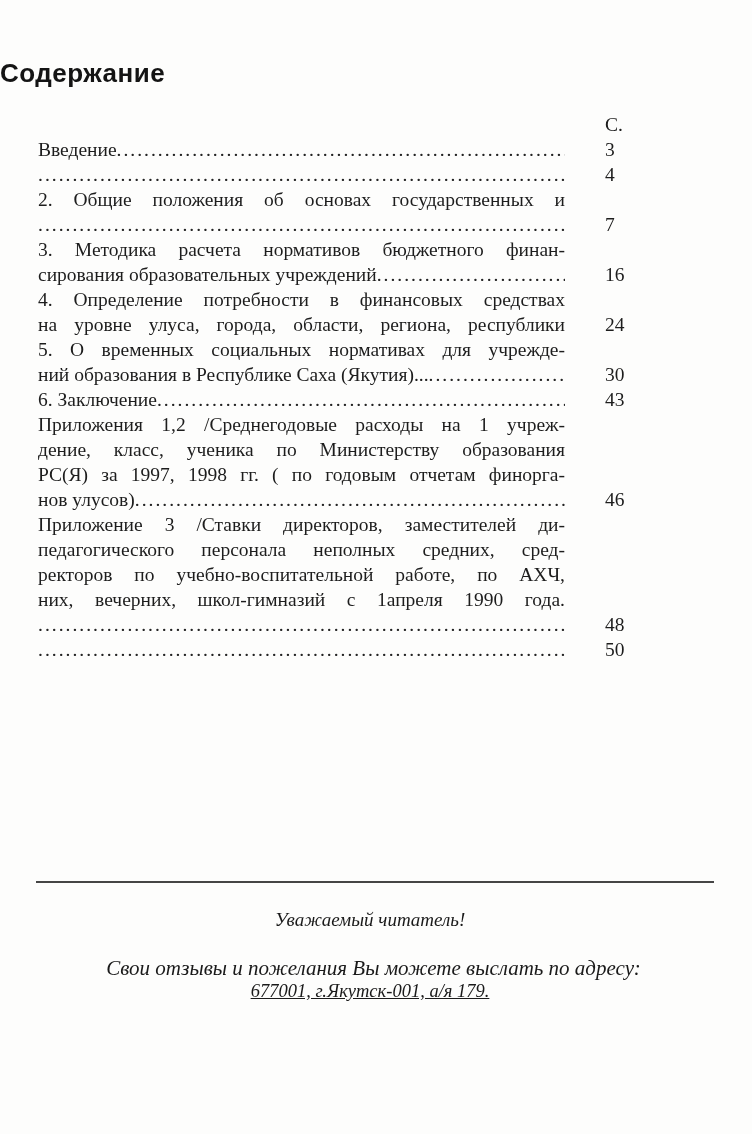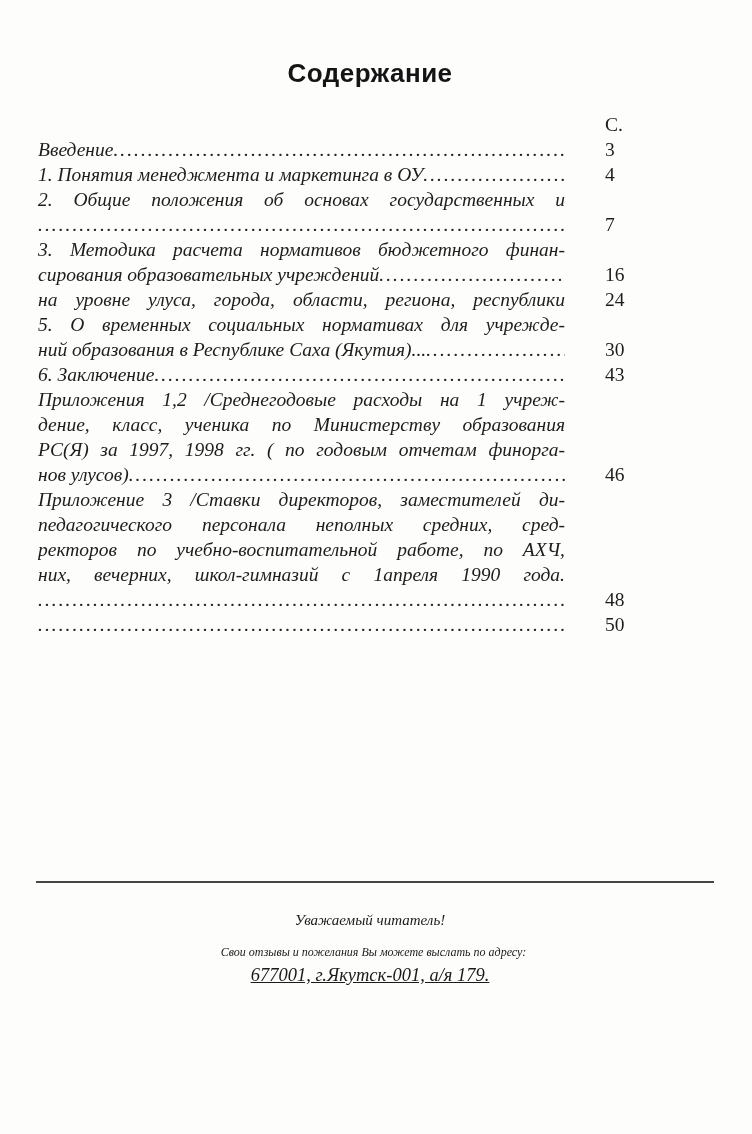--- a/index.html
+++ b/index.html
@@ -11,21 +11,21 @@
     background: #fdfdfc;
     overflow: hidden;
     font-family: "Liberation Serif", serif;
     color: #1d1d1d;
   }
   .title {
     position: absolute;
     top: 58px;
     left: 0;
     width: 740px;
-    text-align: center;
+    text-align: left;
     font-family: "Liberation Sans", sans-serif;
     font-weight: 700;
     font-size: 26px;
     letter-spacing: 0.5px;
     color: #141414;
   }
   .toc {
     position: absolute;
     top: 112px;
     left: 38px;
@@ -37,21 +37,20 @@
     align-items: baseline;
     height: 25px;
     line-height: 25px;
   }
   .toc-content {
     width: 527px;
     display: flex;
     align-items: flex-end;
     overflow: hidden;
     white-space: nowrap;
-    font-style: italic;
   }
   .toc-content.fill {
     display: block;
     white-space: normal;
     text-align: justify;
     text-align-last: justify;
     -moz-text-align-last: justify;
   }
   .dot-leader {
     flex: 1;
@@ -76,26 +75,26 @@
   .footer {
     position: absolute;
     top: 908px;
     left: 0;
     width: 740px;
     text-align: center;
     font-style: italic;
     color: #1a1a1a;
   }
   .salutation {
-    font-size: 15px;
+    font-size: 19px;
     line-height: 24px;
-    margin-bottom: 9px;
+    margin-bottom: 25px;
   }
   .feedback-line {
-    font-size: 12px;
+    font-size: 21px;
     line-height: 23px;
     margin-left: 7px;
   }
   .address-line {
     font-size: 18.5px;
     line-height: 23px;
     text-decoration: underline;
   }
 </style>
 </head>
@@ -113,21 +112,20 @@
     <div id="toc-rows">
         <div class="toc-row">
           <div class="toc-content">
             <span>Введение</span>
             <span class="dot-leader">..............................................................................................................</span>
           </div>
           <div class="page-num">3</div>
         </div>
         <div class="toc-row">
           <div class="toc-content">
-            <span>1. Понятия менеджмента и маркетинга в ОУ</span>
             <span class="dot-leader">..............................................................................................................</span>
           </div>
           <div class="page-num">4</div>
         </div>
         <div class="toc-row">
           <div class="toc-content fill">2. Общие положения об основах государственных и</div>
           <div class="page-num"></div>
         </div>
         <div class="toc-row">
           <div class="toc-content">
@@ -138,20 +136,24 @@
         <div class="toc-row">
           <div class="toc-content fill">3. Методика расчета нормативов бюджетного финан-</div>
           <div class="page-num"></div>
         </div>
         <div class="toc-row">
           <div class="toc-content">
             <span>сирования образовательных учреждений</span>
             <span class="dot-leader">..............................................................................................................</span>
           </div>
           <div class="page-num">16</div>
+        </div>
+        <div class="toc-row">
+          <div class="toc-content fill">4. Определение потребности в финансовых средствах</div>
+          <div class="page-num"></div>
         </div>
         <div class="toc-row">
           <div class="toc-content fill">на уровне улуса, города, области, региона, республики</div>
           <div class="page-num">24</div>
         </div>
         <div class="toc-row">
           <div class="toc-content fill">5. О временных социальных нормативах для учрежде-</div>
           <div class="page-num"></div>
         </div>
         <div class="toc-row">

